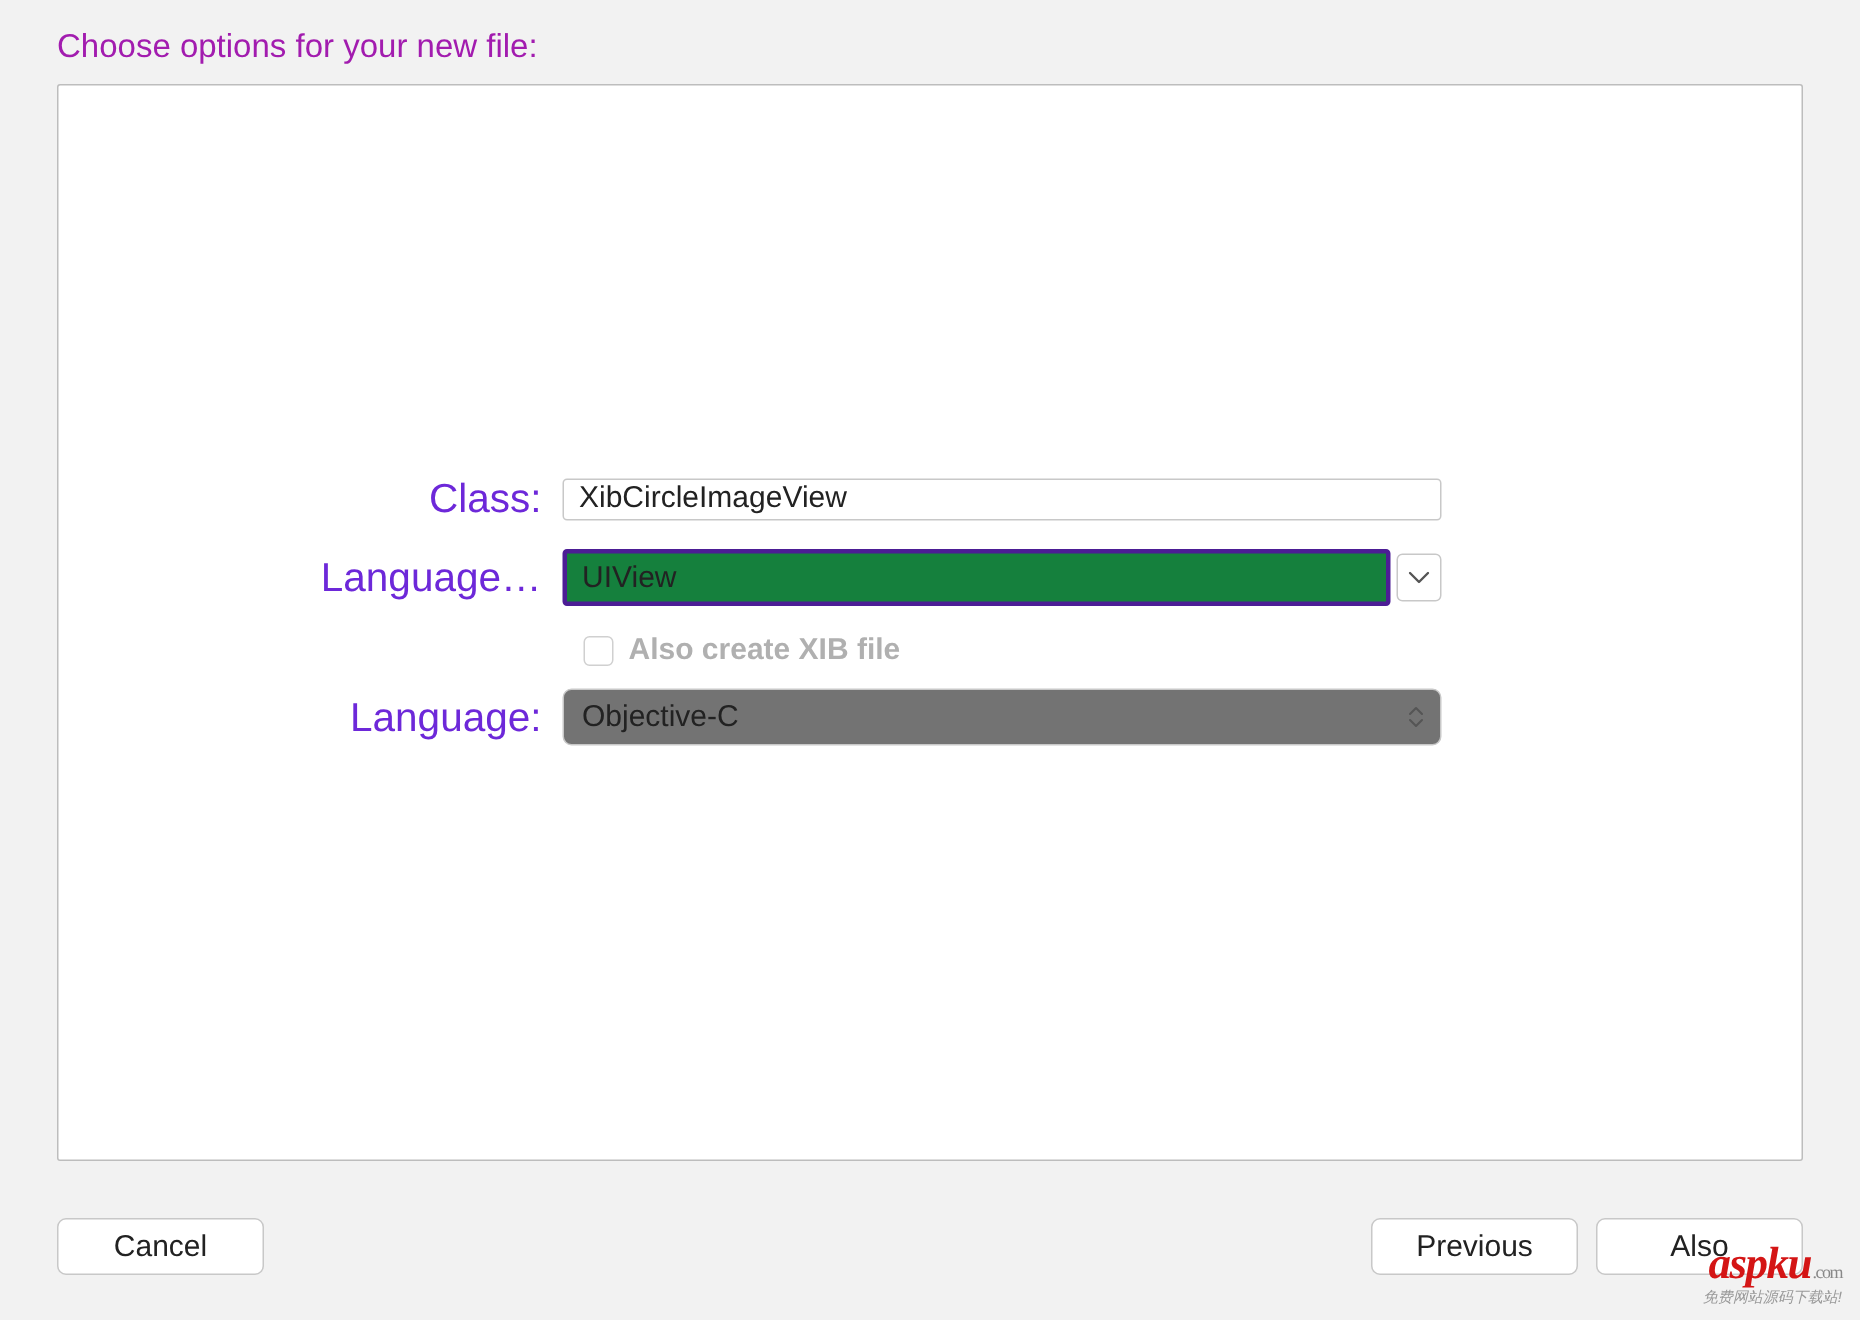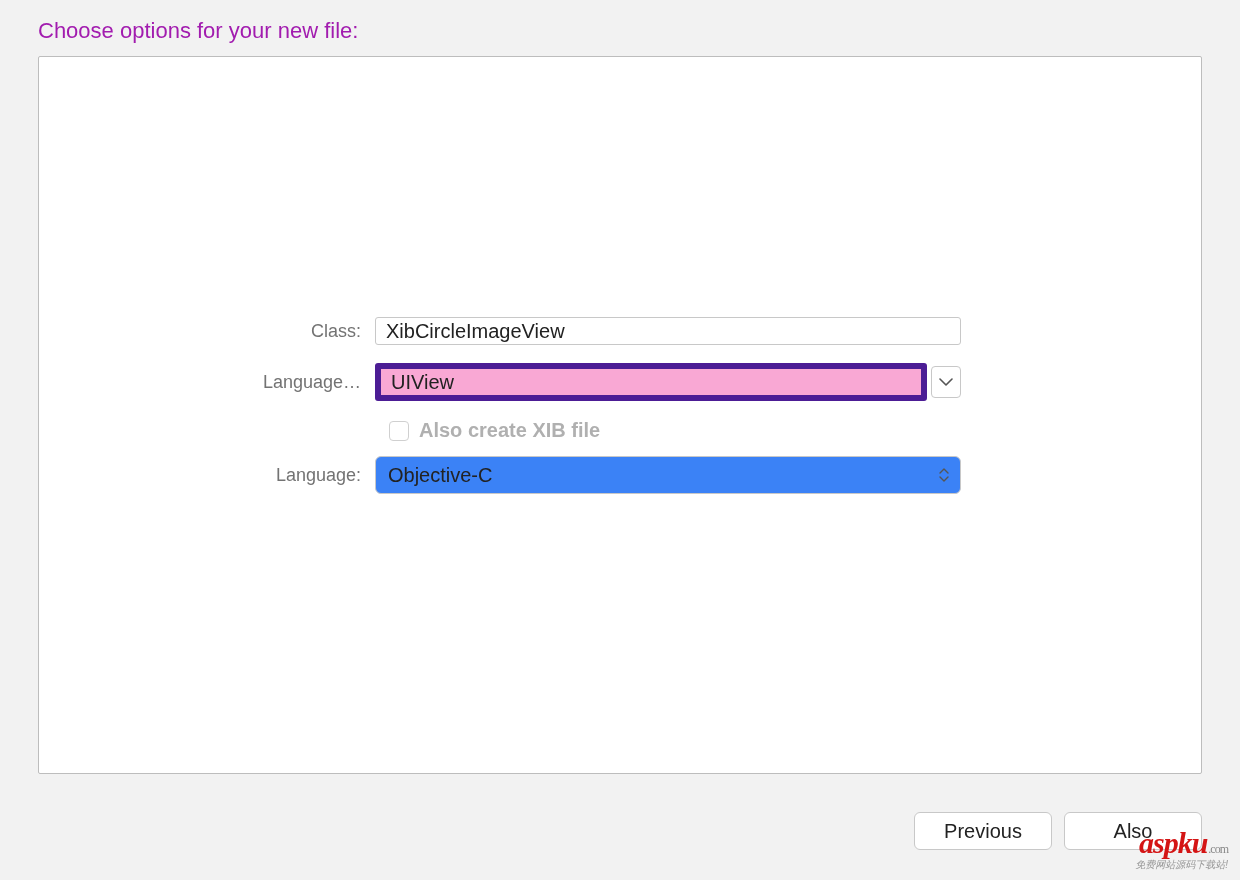--- a/index.html
+++ b/index.html
@@ -39,22 +39,22 @@
     }
     .row {
       display: flex;
       align-items: center;
       margin-bottom: 18px;
     }
     .row .label-col {
       width: 336px;
       text-align: right;
       padding-right: 14px;
-      font-size: 18px;
-      color: #737373;
+      font-size: 27px;
+      color: #6d28d9;
       white-space: nowrap;
     }
     .row .input-col {
       width: 586px;
       position: relative;
     }
     .text-input {
       width: 100%;
       height: 28px;
       border: 1px solid #c8c8c8;
@@ -68,27 +68,27 @@
     }
     .combo-wrap {
       display: flex;
       align-items: stretch;
       width: 100%;
       height: 38px;
     }
     .combo-input {
       flex: 1;
       height: 100%;
-      border: 6px solid #4c1d95;
+      border: 3px solid #4c1d95;
       border-radius: 3px;
       padding: 0 10px;
       font-size: 20px;
       font-family: inherit;
       color: #222;
-      background: #f9a8d4;
+      background: #15803d;
       outline: none;
     }
     .combo-btn {
       width: 30px;
       height: 32px;
       margin-left: 4px;
       align-self: center;
       border: 1px solid #c8c8c8;
       border-radius: 4px;
       background: #fff;
@@ -114,21 +114,21 @@
       border-radius: 4px;
       background: #fff;
       margin-right: 10px;
     }
     .select-wrap {
       position: relative;
       width: 100%;
       height: 38px;
       border: 1px solid #c8c8c8;
       border-radius: 6px;
-      background: #3b82f6;
+      background: #737373;
       display: flex;
       align-items: center;
       padding: 0 36px 0 12px;
       font-size: 20px;
       color: #222;
       cursor: default;
     }
     .select-arrows {
       position: absolute;
       right: 10px;
@@ -240,20 +240,21 @@
             </svg>
           </span>
         </div>
       </div>
     </div>
 
   </div>
 </div>
 
 <div class="footer-buttons">
+  <button class="btn">Cancel</button>
   <div class="spacer"></div>
   <button class="btn">Previous</button>
   <button class="btn">Also</button>
 </div>
 
 <div class="watermark">
   <div class="wm-main">
     <span>asp</span><span class="ku">ku</span><span class="wm-com">.com</span>
   </div>
   <div class="wm-sub">免费网站源码下载站!</div>

